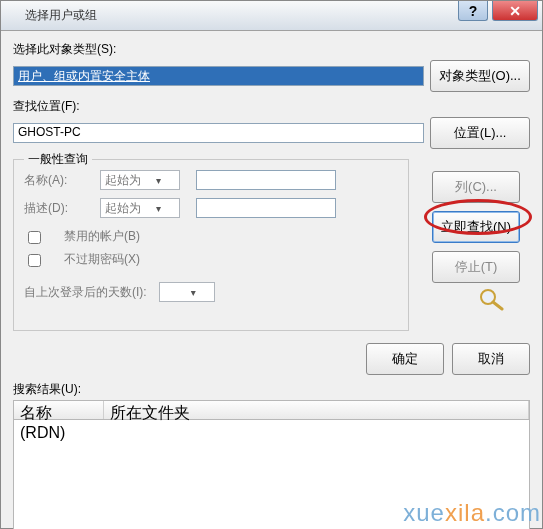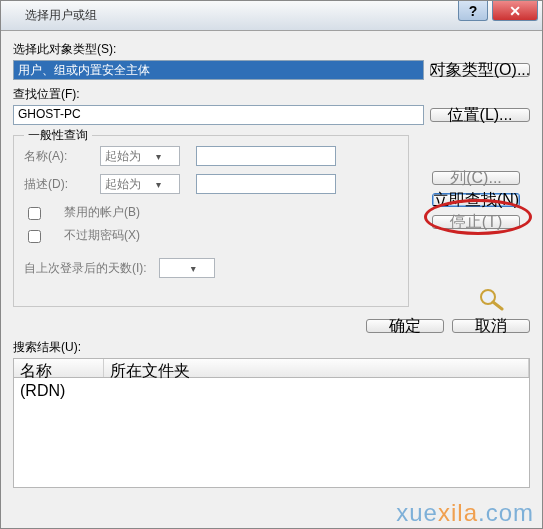--- a/index.html
+++ b/index.html
@@ -73,28 +73,29 @@
   .txtinput {
     border: 1px solid #8ea4b8;
     background: #fff;
     height: 20px;
     padding: 1px 4px;
     font-size: 12px;
   }
   .txtinput.sel {
     background: #2f6fb7;
     color: #fff;
+    text-decoration: underline;
   }
   .btn {
-    height: 14px;
+    height: 32px;
     padding: 0 8px;
     background: linear-gradient(to bottom,#fdfdfd,#e6e6e6);
     border: 1px solid #8a8a8a;
     border-radius: 3px;
-    font-size: 16px;
+    font-size: 13px;
     display: inline-flex;
     align-items: center;
     justify-content: center;
     white-space: nowrap;
   }
   .btn.default { border-color:#3a7bc8; box-shadow: 0 0 0 1px #8fb9e8 inset;}
   .btn:disabled, .btn.disabled { color:#888; }
   .fieldset {
     border: 1px solid #c8c8c8;
     margin-top: 10px;
@@ -173,21 +174,21 @@
   }
   .table-body {
     border-left:1px solid #b7b7b7;
     border-right:1px solid #b7b7b7;
     border-bottom:1px solid #b7b7b7;
     height: 110px;
     background:#fff;
   }
   .watermark {
     position: absolute;
-    right: 9px;
+    right: 2px;
     bottom: 2px;
     font-size: 24px;
     font-family: Arial, sans-serif;
     letter-spacing: 1px;
     pointer-events:none;
   }
   .wm1{color:#7eb0d8;}
   .wm2{color:#f0a050;}
   .mag-icon {
     position:absolute;

